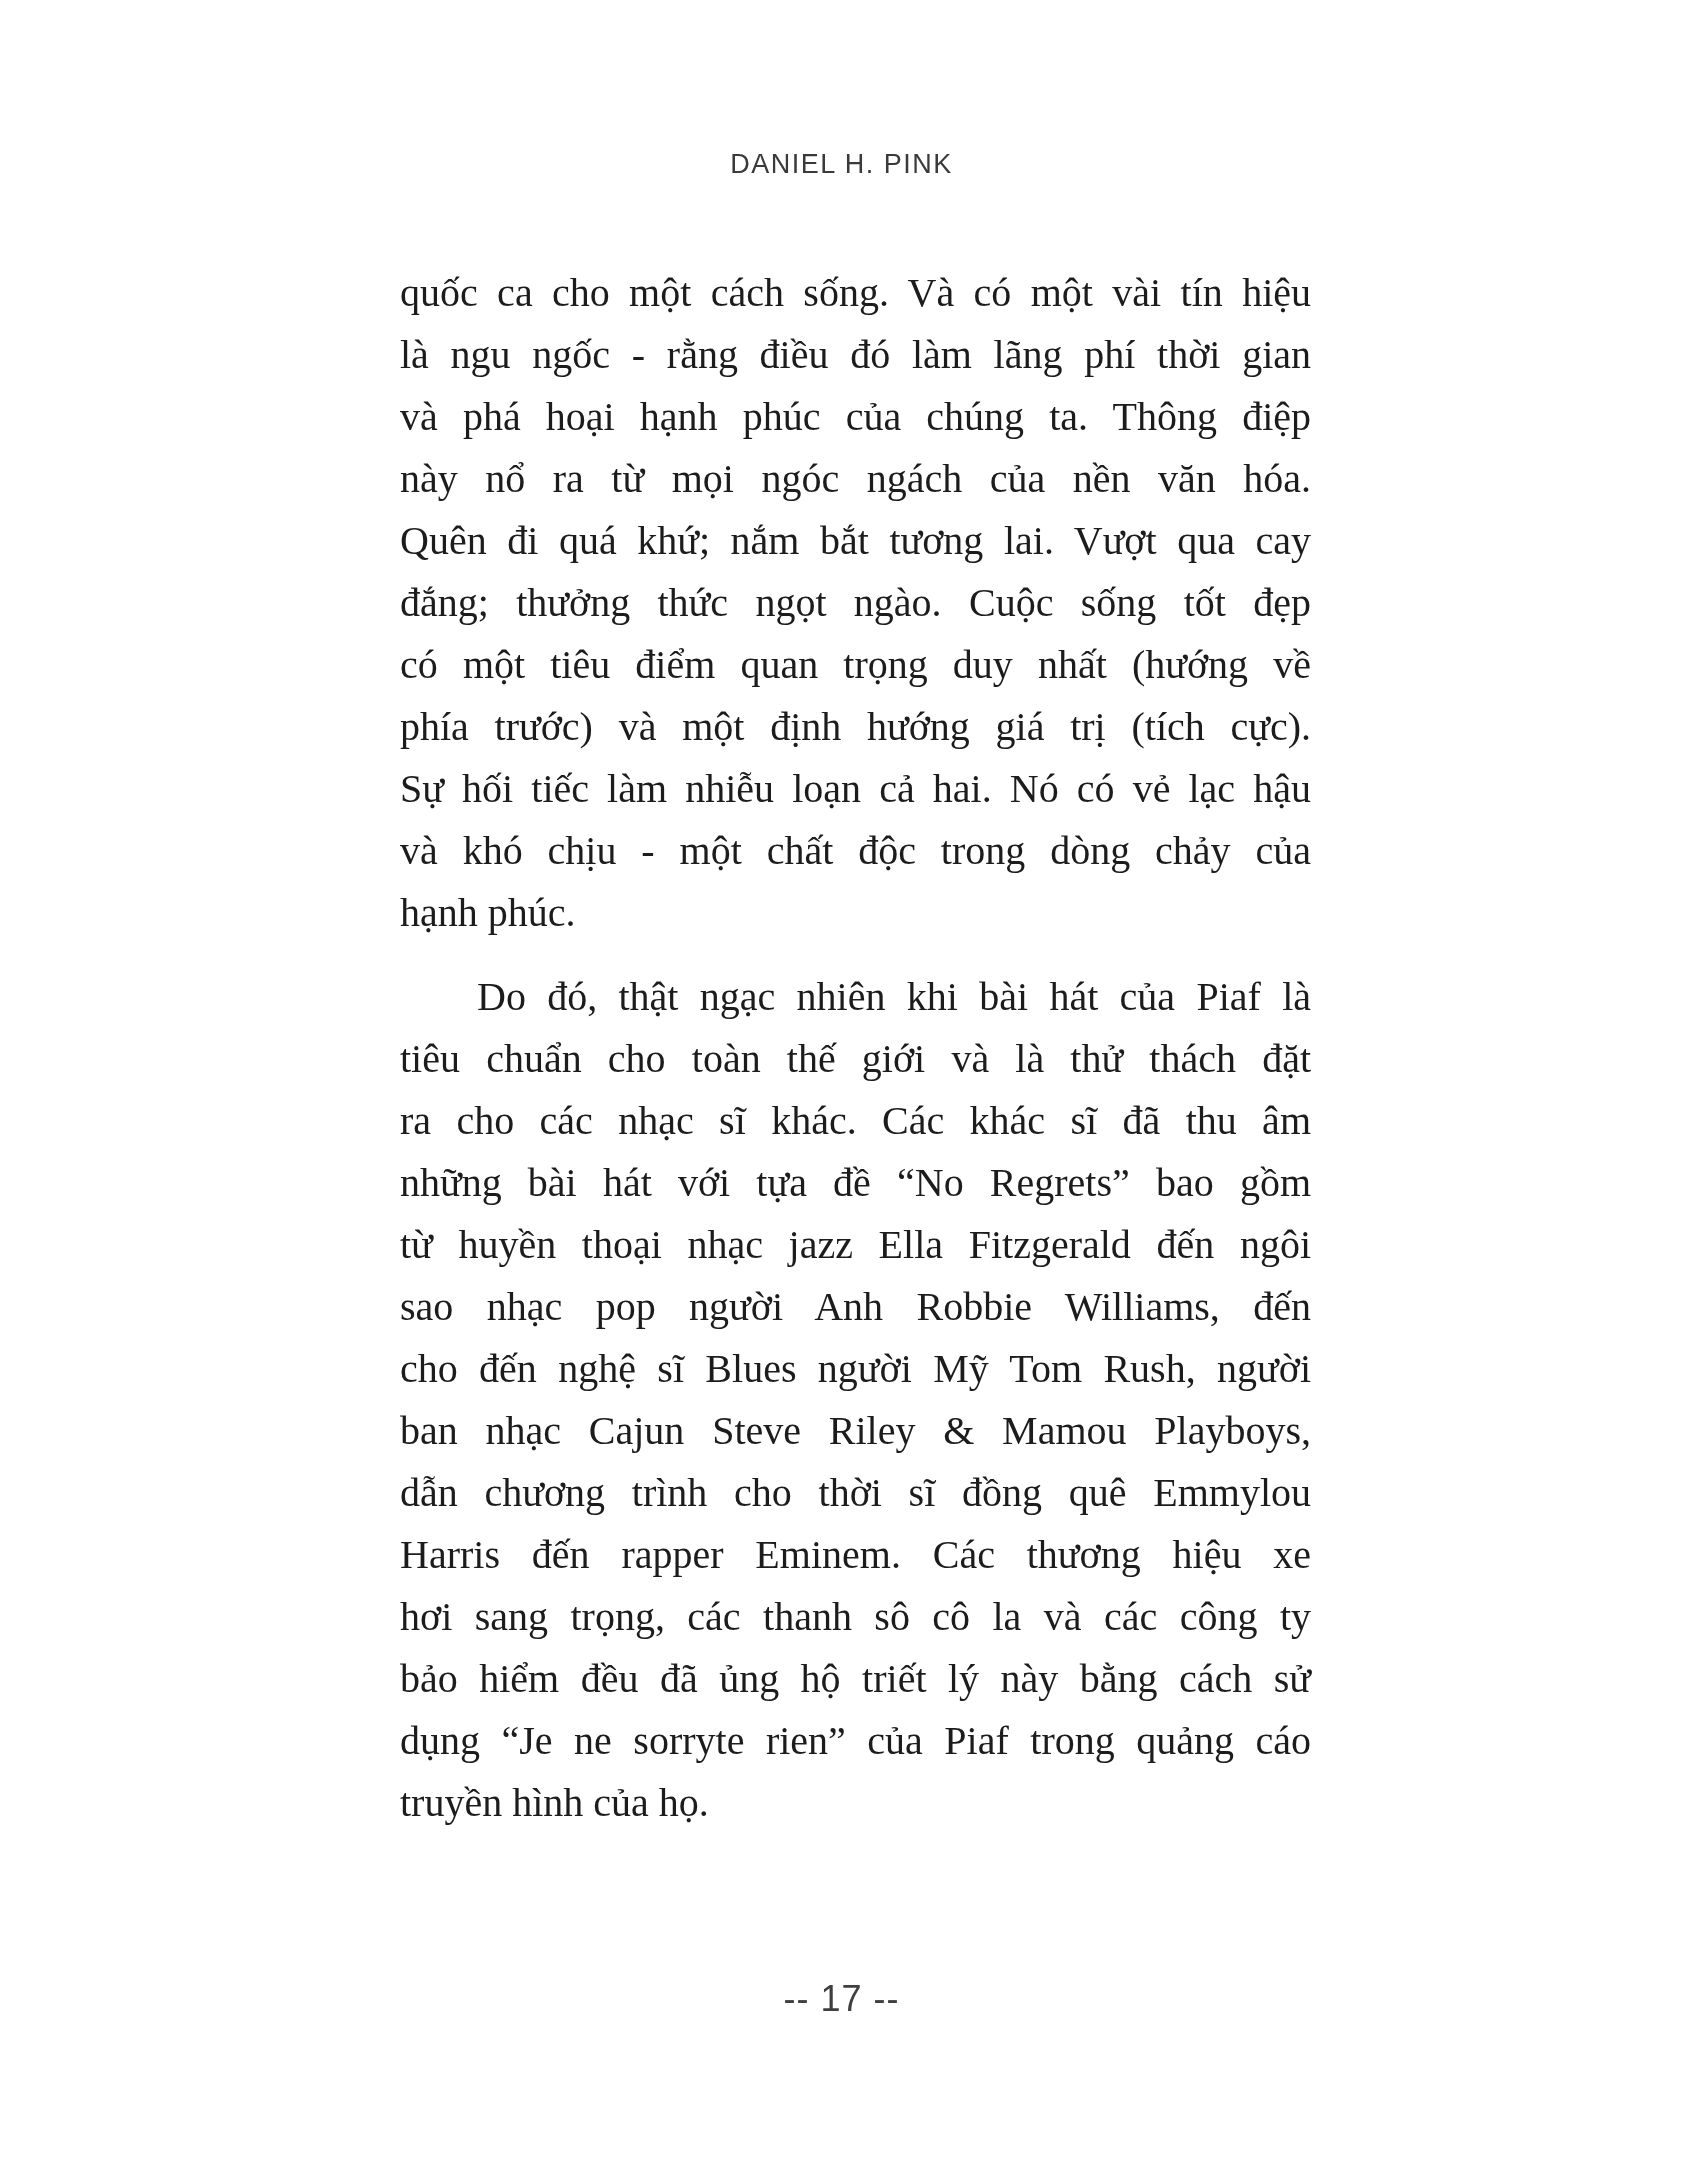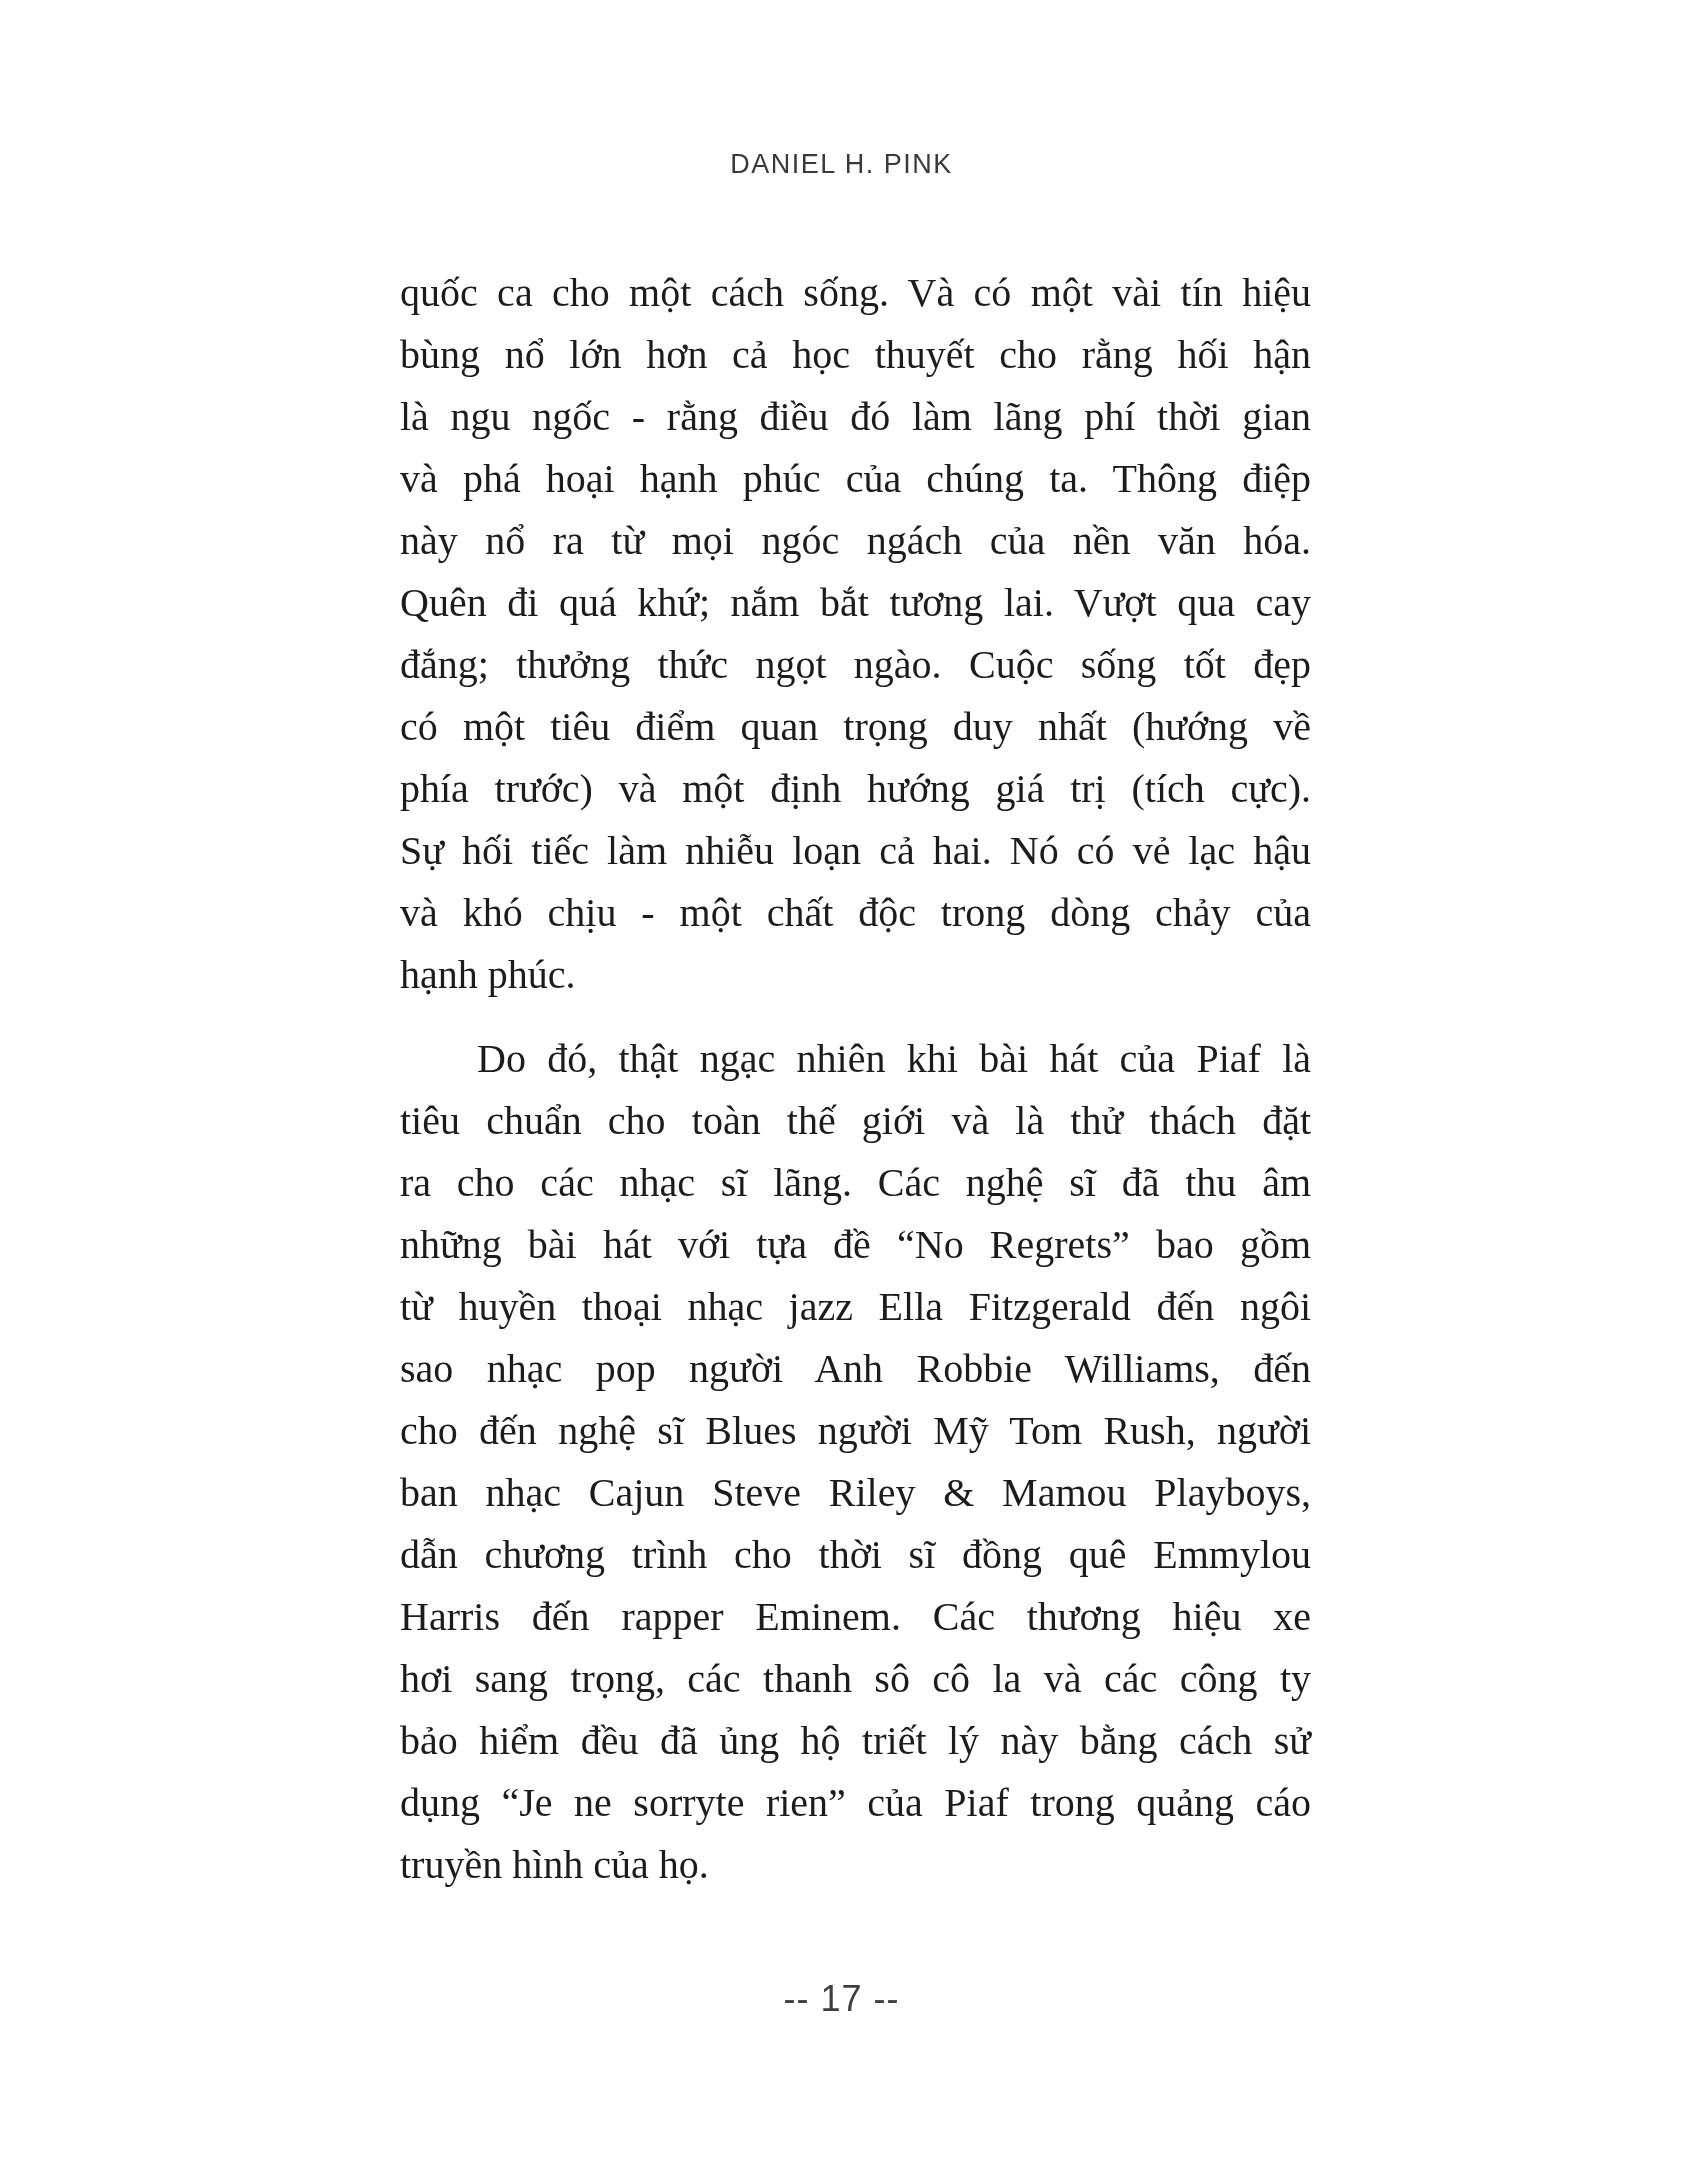--- a/index.html
+++ b/index.html
@@ -71,36 +71,35 @@
 </head>
 <body>
 
 <div class="page">
 
   <div class="running-head">DANIEL H. PINK</div>
 
   <div class="text-block" id="text-block">
       <div class="para">
         <div class="line">quốc ca cho một cách sống. Và có một vài tín hiệu</div>
-        <div class="line">bùng nổ lớn hơn cả học thuyết cho rằng hối hận</div>
         <div class="line">là ngu ngốc - rằng điều đó làm lãng phí thời gian</div>
         <div class="line">và phá hoại hạnh phúc của chúng ta. Thông điệp</div>
         <div class="line">này nổ ra từ mọi ngóc ngách của nền văn hóa.</div>
         <div class="line">Quên đi quá khứ; nắm bắt tương lai. Vượt qua cay</div>
         <div class="line">đắng; thưởng thức ngọt ngào. Cuộc sống tốt đẹp</div>
         <div class="line">có một tiêu điểm quan trọng duy nhất (hướng về</div>
         <div class="line">phía trước) và một định hướng giá trị (tích cực).</div>
         <div class="line">Sự hối tiếc làm nhiễu loạn cả hai. Nó có vẻ lạc hậu</div>
         <div class="line">và khó chịu - một chất độc trong dòng chảy của</div>
         <div class="line para-end">hạnh phúc.</div>
       </div>
       <div class="para indented">
         <div class="line">Do đó, thật ngạc nhiên khi bài hát của Piaf là</div>
         <div class="line">tiêu chuẩn cho toàn thế giới và là thử thách đặt</div>
-        <div class="line">ra cho các nhạc sĩ lãng. Các nghệ sĩ đã thu âm</div>
+        <div class="line">ra cho các nhạc sĩ khác. Các khác sĩ đã thu âm</div>
         <div class="line">những bài hát với tựa đề “No Regrets” bao gồm</div>
         <div class="line">từ huyền thoại nhạc jazz Ella Fitzgerald đến ngôi</div>
         <div class="line">sao nhạc pop người Anh Robbie Williams, đến</div>
         <div class="line">cho đến nghệ sĩ Blues người Mỹ Tom Rush, người</div>
         <div class="line">ban nhạc Cajun Steve Riley &amp; Mamou Playboys,</div>
         <div class="line">dẫn chương trình cho thời sĩ đồng quê Emmylou</div>
         <div class="line">Harris đến rapper Eminem. Các thương hiệu xe</div>
         <div class="line">hơi sang trọng, các thanh sô cô la và các công ty</div>
         <div class="line">bảo hiểm đều đã ủng hộ triết lý này bằng cách sử</div>
         <div class="line">dụng “Je ne sorryte rien” của Piaf trong quảng cáo</div>

